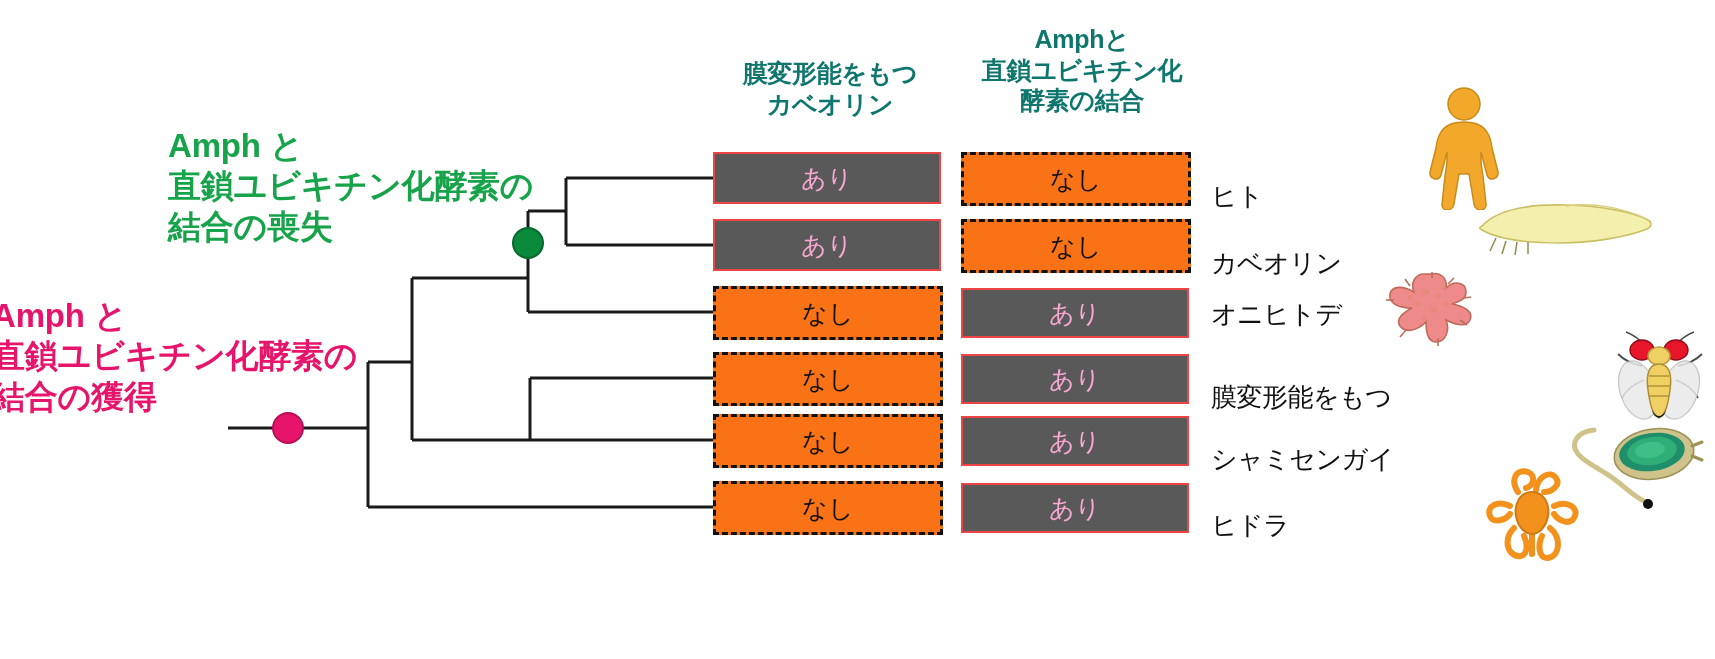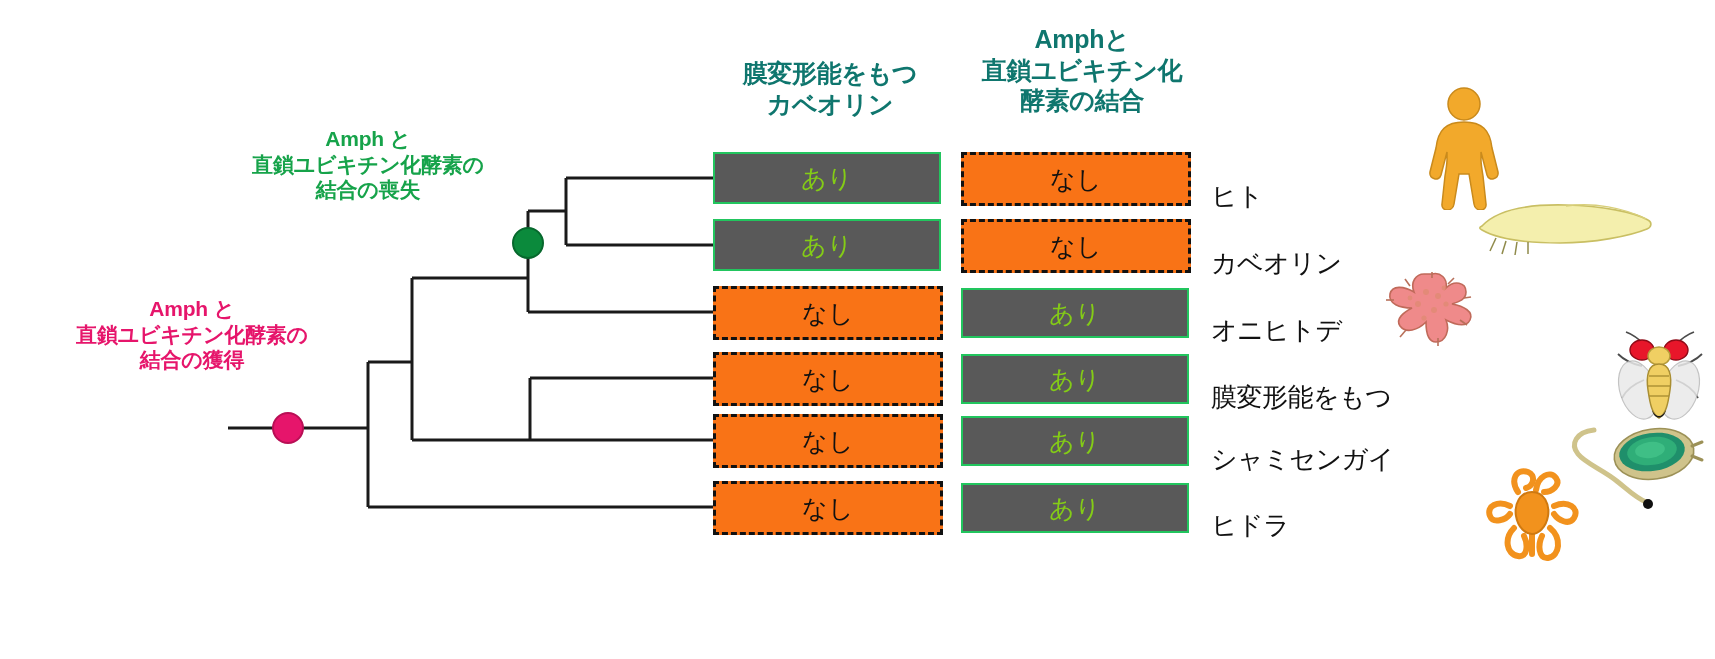--- a/index.html
+++ b/index.html
@@ -16,23 +16,22 @@
   #figure {
     position: relative;
     width: 1715px;
     height: 659px;
   }
 
   
   .annot {
     position: absolute;
     font-weight: bold;
-    font-size: 21px;
+    font-size: 33px;
     line-height: 1.22;
-    text-align: center;
     white-space: pre-line;
     letter-spacing: -0.2px;
   }
   #annot-loss {
     left: 168px; top: 126px; width: 400px;
     color: #16a34a;
   }
   #annot-gain {
     left: -8px; top: 296px; width: 400px;
     color: #e6156b;
@@ -63,22 +62,22 @@
     position: absolute;
     display: flex;
     align-items: center;
     justify-content: center;
     font-size: 25px;
     font-weight: normal;
     letter-spacing: 0.5px;
   }
   .trait-box.present {
     background: #595959;
-    border: 2px solid #22c55e;
-    color: #84cc16;
+    border: 2px solid #ef4444;
+    color: #f9a8d4;
   }
   .trait-box.absent {
     background: #f97316;
     border: 3px dashed #111111;
     color: #111111;
   }
 
   
   .species-label {
     position: absolute;
@@ -153,21 +152,21 @@
 
   <div class="trait-box absent" style="left:961px; top:152px; width:230px; height:54px;">なし</div>
   <div class="trait-box absent" style="left:961px; top:219px; width:230px; height:54px;">なし</div>
   <div class="trait-box present" style="left:961px; top:288px; width:228px; height:50px;">あり</div>
   <div class="trait-box present" style="left:961px; top:354px; width:228px; height:50px;">あり</div>
   <div class="trait-box present" style="left:961px; top:416px; width:228px; height:50px;">あり</div>
   <div class="trait-box present" style="left:961px; top:483px; width:228px; height:50px;">あり</div>
 
   <div class="species-label" style="left:1211px; top:163px;">ヒト</div>
   <div class="species-label" style="left:1211px; top:230px;">カベオリン</div>
-  <div class="species-label" style="left:1211px; top:297px;">オニヒトデ</div>
+  <div class="species-label" style="left:1211px; top:281px;">オニヒトデ</div>
   <div class="species-label" style="left:1211px; top:364px;">膜変形能をもつ</div>
   <div class="species-label" style="left:1211px; top:426px;">シャミセンガイ</div>
   <div class="species-label" style="left:1211px; top:492px;">ヒドラ</div>
 
   <svg class="animal" style="left:1416px; top:86px;" width="96" height="124" viewBox="0 0 96 124">
     <g fill="#f2a92b" stroke="#c98a1c" stroke-width="1.5">
       <circle cx="48" cy="18" r="16"></circle>
       <path d="M48,36 C30,36 22,44 20,62 L14,86 C13,93 23,96 25,89 L31,66 L31,74
                C31,78 30,84 29,90 L26,118 C25,126 37,126 38,118 L43,88 L53,88
                L58,118 C59,126 71,126 70,118 L67,90 C66,84 65,78 65,74 L65,66

